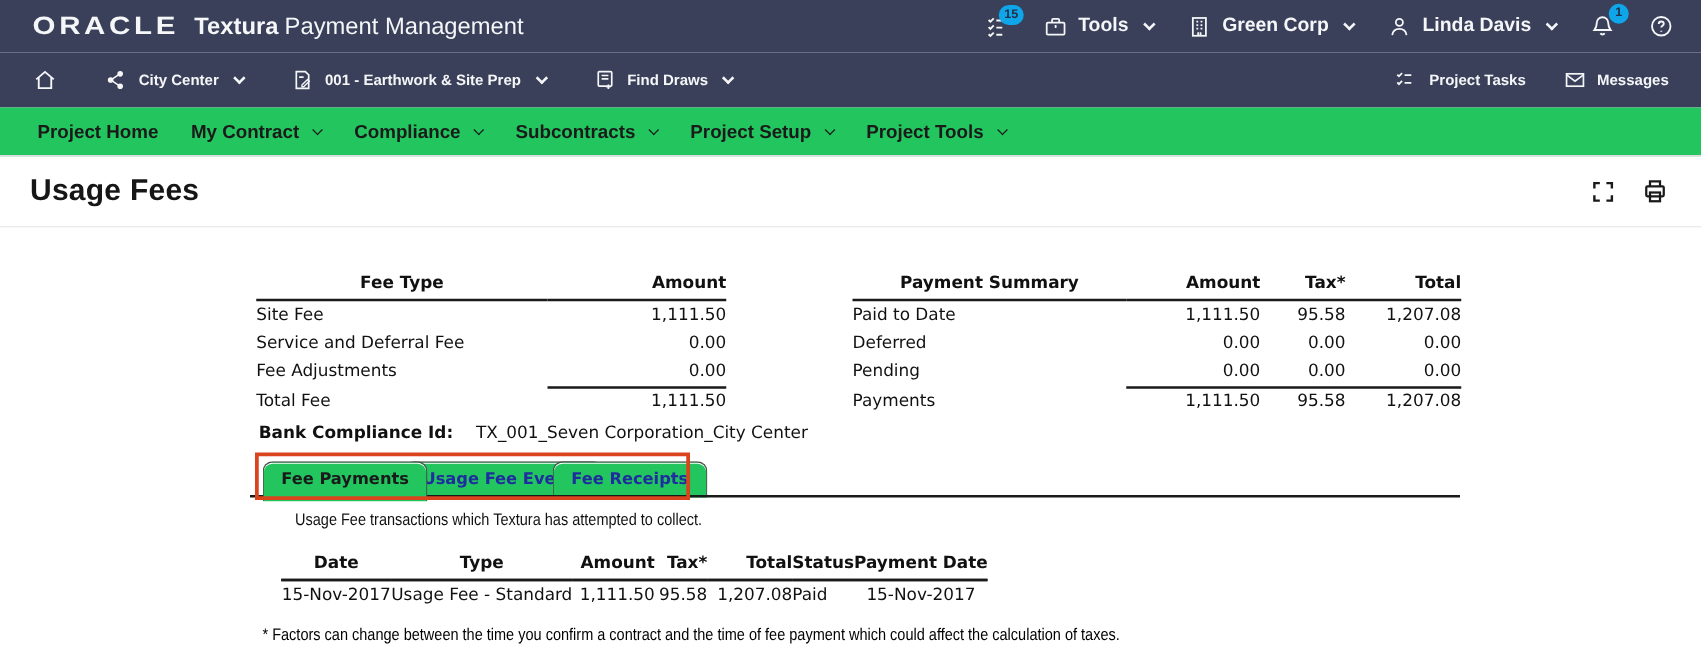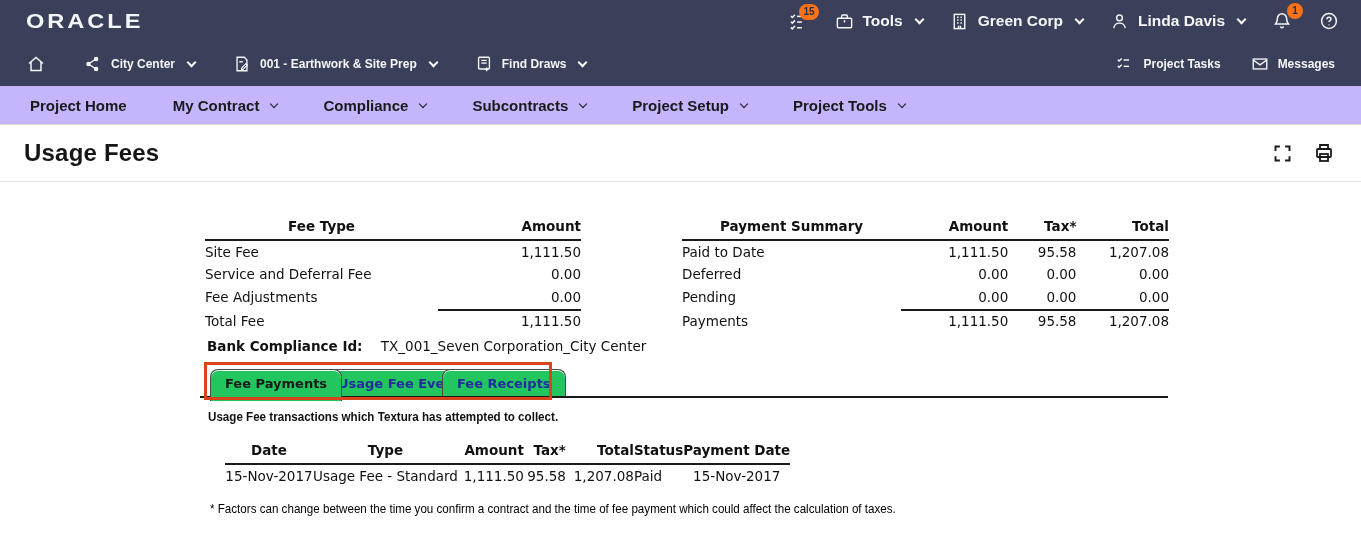--- a/index.html
+++ b/index.html
@@ -9,30 +9,30 @@
 
   
   .topbar { height:42px; background:#3a405a; color:#f5f6f8; display:flex; align-items:center; padding:0 22px 0 26px; }
   .brand { display:flex; align-items:baseline; gap:16px; white-space:nowrap; }
   .oracle-logo { font-size:20px; font-weight:600; letter-spacing:2.5px; display:inline-block; transform:scaleX(1.18); transform-origin:left center; margin-right:14px; }
   .prod-bold { font-size:19px; font-weight:700; }
   .prod-rest { font-size:19px; font-weight:400; margin-left:5px; }
   .topbar-right { margin-left:auto; display:flex; align-items:center; gap:27px; }
   .bar-item { display:flex; align-items:center; gap:9px; font-size:15.5px; font-weight:700; cursor:pointer; white-space:nowrap; }
   .icon-wrap { position:relative; display:inline-flex; }
-  .badge { position:absolute; top:-8px; right:-11px; background:#f97316; color:#232f4b; font-size:10px; font-weight:700; min-width:16px; height:16px; border-radius:9px; display:flex; align-items:center; justify-content:center; padding:0 4px; line-height:1; }
+  .badge { position:absolute; top:-8px; right:-11px; background:#0ea5e9; color:#232f4b; font-size:10px; font-weight:700; min-width:16px; height:16px; border-radius:9px; display:flex; align-items:center; justify-content:center; padding:0 4px; line-height:1; }
   .chev { display:inline-block; width:7px; height:7px; border-right:2px solid currentColor; border-bottom:2px solid currentColor; transform:rotate(45deg); margin-top:-4px; margin-left:4px; }
   svg.ic { display:block; }
 
   .projectbar { height:44px; background:#3a405a; color:#f5f6f8; display:flex; align-items:center; padding:0 26px; gap:38px; }
   .projectbar .bar-item { font-size:12px; }
   .projectbar-right { margin-left:auto; display:flex; align-items:center; gap:30px; }
 
   
-  .navbar { height:39px; background:#c4b5fd; display:flex; align-items:center; gap:46px; padding:0 30px; border-bottom:1px solid #dcdcdc; }
+  .navbar { height:39px; background:#22c55e; display:flex; align-items:center; gap:26px; padding:0 30px; border-bottom:1px solid #dcdcdc; }
   .nav-item { display:flex; align-items:center; gap:8px; font-size:15px; font-weight:600; color:#1a1a1a; cursor:pointer; white-space:nowrap; }
   .nav-item .chev { width:6px; height:6px; border-width:1.5px; margin-top:-3px; }
 
   
   .titlebar { height:57px; display:flex; align-items:center; padding:0 26px 0 24px; border-bottom:1px solid #e4e4e4; }
   .page-title { font-size:24px; font-weight:800; color:#161616; letter-spacing:0.2px; }
   .title-actions { margin-left:auto; display:flex; align-items:center; gap:20px; color:#1a1a1a; }
 
   
   .content { position:relative; height:352px; background:#fff; font-family:"DejaVu Sans", sans-serif; color:#111; }
@@ -54,36 +54,39 @@
   
   .tabstrip { position:absolute; left:200px; top:182px; width:968px; height:37px; }
   .tabline { position:absolute; left:0; right:0; bottom:3px; height:2px; background:#1a1a1a; z-index:1; }
   .tab { position:absolute; bottom:3px; border:1px solid #4b4b4b; border-bottom:none; border-radius:8px 8px 0 0; background:#22c55e; font-size:13px; font-weight:700; padding:6px 14px 7px; cursor:pointer; box-shadow:inset 0 1px 0 #fff; white-space:nowrap; }
   .tab.active { bottom:0; padding-bottom:10px; z-index:2; color:#1a1a1a; }
   .tab.link { color:#1f2d9e; z-index:0; }
   .tab1 { left:10px; } .tab2 { left:123px; } .tab3 { left:242px; }
   .highlight-box { position:absolute; left:204px; top:180px; width:348px; height:38px; border:3px solid #d9441c; z-index:3; pointer-events:none; }
 
   .condensed { display:inline-block; transform:scaleX(0.86); transform-origin:left center; font-family:"Liberation Sans", sans-serif; white-space:nowrap; }
-  .tab-note { position:absolute; left:208px; top:226px; font-size:13.5px; font-weight:700; color:#111; }
+  .tab-note { position:absolute; left:236px; top:226px; font-size:13.5px; font-weight:400; color:#111; }
 
   .txn-table { position:absolute; left:225px; top:257px; }
   .txn-table th, .txn-table td { padding:1.5px 6px; }
   .txn-table td { padding-top:4px; }
 
   .footnote { position:absolute; left:210px; top:318px; font-size:13.5px; color:#000000; }
 </style>
 </head>
 <body>
 
 <div class="page">
 
   <div class="topbar">
     <div class="brand">
       <span class="oracle-logo">ORACLE</span>
+      <span>
+        <span class="prod-bold">Textura</span><span class="prod-rest">Payment Management</span>
+      </span>
     </div>
     <div class="topbar-right">
       <span class="icon-wrap">
         <svg class="ic" width="19" height="19" viewBox="0 0 20 20" fill="none" stroke="currentColor" stroke-width="1.6">
           <path d="M2 4.2 3.5 5.7 6.3 2.8"></path>
             <line x1="8.5" y1="4.6" x2="13.5" y2="4.6"></line>
           <path d="M2 10.2 3.5 11.7 6.3 8.8"></path>
             <line x1="8.5" y1="10.6" x2="13.5" y2="10.6"></line>
           <path d="M2 16.2 3.5 17.7 6.3 14.8"></path>
             <line x1="8.5" y1="16.6" x2="13.5" y2="16.6"></line>

